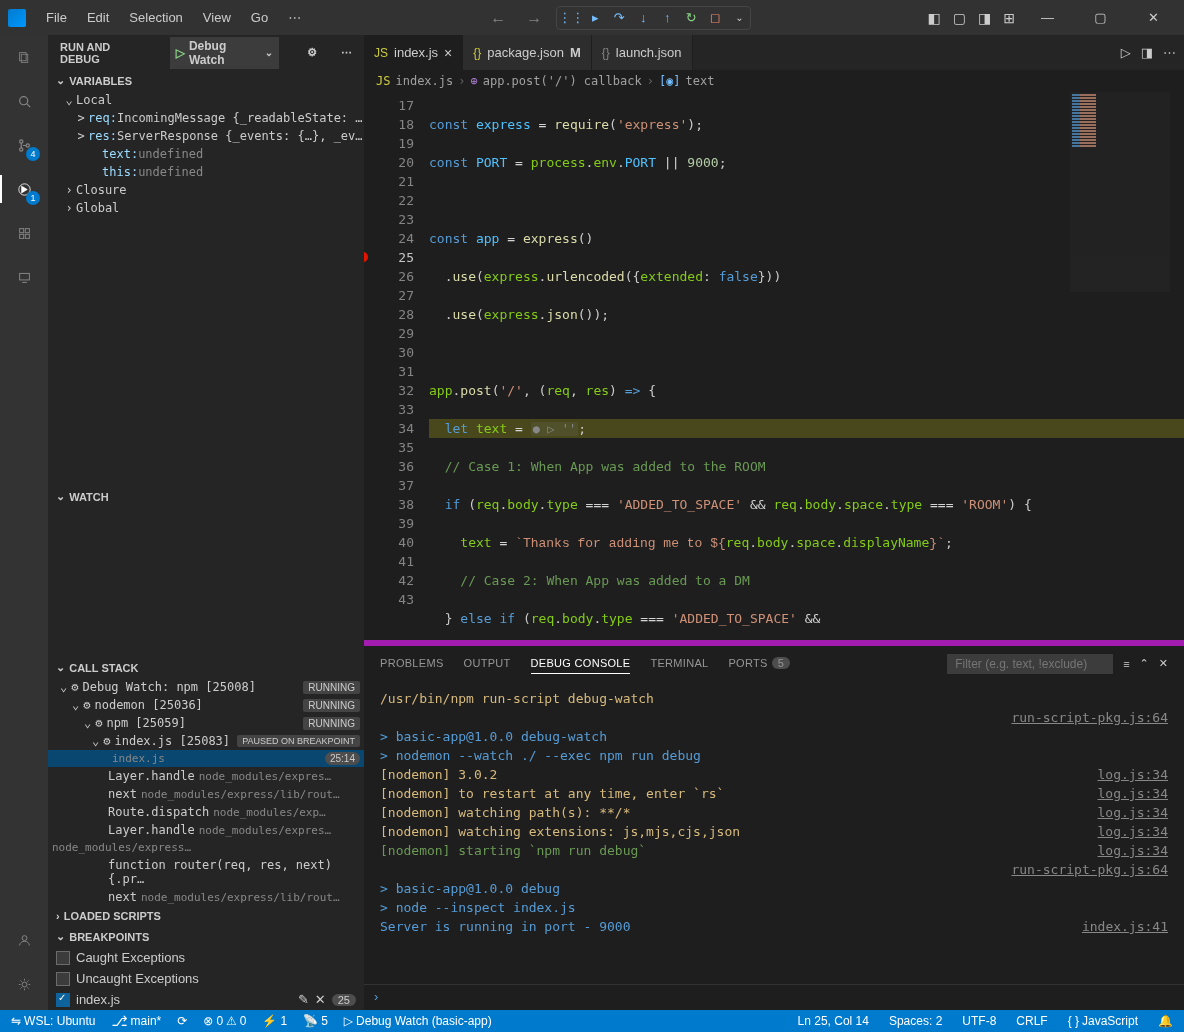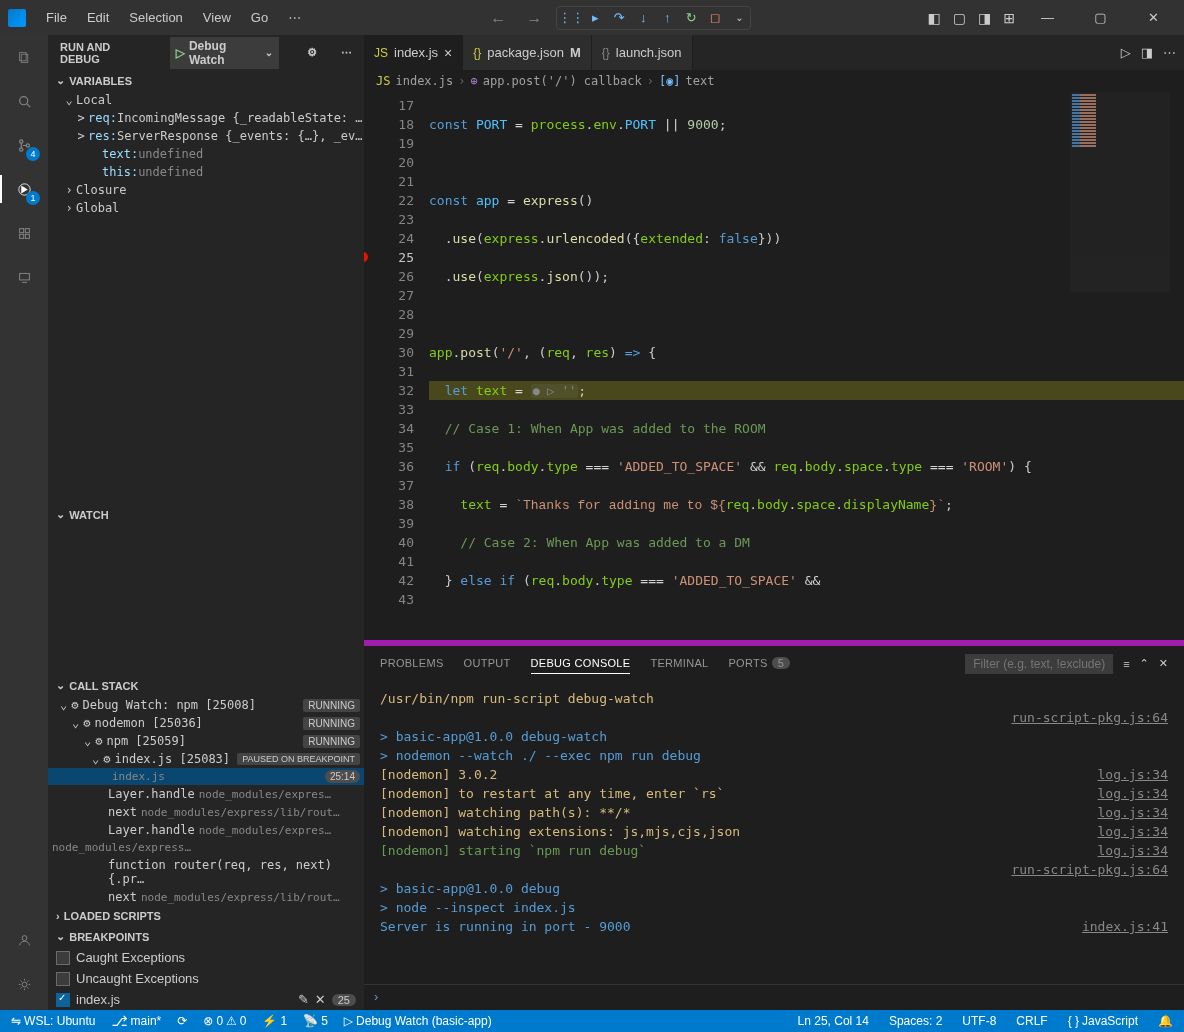--- a/index.html
+++ b/index.html
@@ -76,21 +76,21 @@
 .tok-const { color:#4fc1ff; }
 .inline-hint { color:#888; background:rgba(128,128,128,0.15); border-radius:2px; padding:0 2px; font-size:12px;}
 .minimap { position:absolute; right:14px; top:0; width:100px; height:200px; background:#252526; opacity:0.7; font-size:2px; overflow:hidden; padding:2px;}
 .mm-line { height:2px; margin:0 0 1px 0; background:linear-gradient(90deg,#569cd6 0 8%,#ce9178 8% 25%, transparent 25%); }
 .panel { height:370px; border-top:6px solid #a21caf; display:flex; flex-direction:column; }
 .panel-tabs { height:35px; display:flex; align-items:center; padding:0 16px; gap:20px; font-size:11px; background:#1e1e1e; }
 .ptab { color:#969696; cursor:pointer; padding:4px 0; letter-spacing:0.3px; }
 .ptab.active { color:#fff; border-bottom:1px solid #fff; }
 .ptab-badge { background:#4d4d4d; border-radius:8px; padding:0 6px; font-size:11px; margin-left:4px; }
 .panel-right { margin-left:auto; display:flex; align-items:center; gap:10px; }
-.filter-input { background:#3c3c3c; border:none; color:#ccc; padding:3px 8px; font-size:12px; width:148px; }
+.filter-input { background:#3c3c3c; border:none; color:#ccc; padding:3px 8px; font-size:12px; width:166px; }
 .console { flex:1; overflow:auto; padding:8px 16px; font-family:Consolas,monospace; font-size:13px; line-height:19px; }
 .cons-line { display:flex; }
 .cons-txt { flex:1; }
 .cons-src { color:#888; text-decoration:underline; white-space:nowrap; }
 .c-yellow { color:#d7ba7d; }
 .c-blue { color:#569cd6; }
 .c-green { color:#6a9955; }
 .statusbar { height:22px; background:#007acc; display:flex; align-items:center; padding:0 8px; font-size:12px; color:#fff; gap:10px; }
 .st-item { display:flex; align-items:center; gap:3px; cursor:pointer; padding:0 3px; }
 .st-right { margin-left:auto; display:flex; align-items:center; gap:14px; }
@@ -283,20 +283,24 @@
             <span class="cs-path">index.js</span>
             <span class="cs-line" style="margin-left:auto">25:14</span>
           </div>
           <div class="cs-row" style="padding-left: 60px;">
             <span>Layer.handle</span> 
             <span class="cs-path">node_modules/expres…</span>
           </div>
           <div class="cs-row" style="padding-left: 60px;">
             <span>next</span> 
             <span class="cs-path">node_modules/express/lib/rout…</span>
+          </div>
+          <div class="cs-row" style="padding-left: 60px;">
+            <span>Route.dispatch</span> 
+            <span class="cs-path">node_modules/exp…</span>
           </div>
           <div class="cs-row" style="padding-left: 60px;">
             <span>Layer.handle</span> 
             <span class="cs-path">node_modules/expres…</span>
           </div>
           <div class="cs-row" style="">
             <span><anonymous></anonymous></span> 
             <span class="cs-path">node_modules/express…</span>
           </div>
           <div class="cs-row" style="padding-left: 60px;">
@@ -394,20 +398,21 @@
           <div class="gut-row">36</div>
           <div class="gut-row">37</div>
           <div class="gut-row">38</div>
           <div class="gut-row">39</div>
           <div class="gut-row">40</div>
           <div class="gut-row">41</div>
           <div class="gut-row">42</div>
           <div class="gut-row">43</div>
         </div>
       <div class="code">
+<div class="code-line"><span class="tok-kw">const</span> <span class="tok-const">express</span> <span class="tok-op">=</span> <span class="tok-fn">require</span>(<span class="tok-str">'express'</span>);</div>
 <div class="code-line"><span class="tok-kw">const</span> <span class="tok-const">PORT</span> <span class="tok-op">=</span> <span class="tok-id">process</span>.<span class="tok-id">env</span>.<span class="tok-const">PORT</span> <span class="tok-op">||</span> <span class="tok-num">9000</span>;</div>
 <div class="code-line"></div>
 <div class="code-line"><span class="tok-kw">const</span> <span class="tok-const">app</span> <span class="tok-op">=</span> <span class="tok-fn">express</span>()</div>
 <div class="code-line">  .<span class="tok-fn">use</span>(<span class="tok-id">express</span>.<span class="tok-fn">urlencoded</span>({<span class="tok-id">extended</span>: <span class="tok-kw">false</span>}))</div>
 <div class="code-line">  .<span class="tok-fn">use</span>(<span class="tok-id">express</span>.<span class="tok-fn">json</span>());</div>
 <div class="code-line"></div>
 <div class="code-line"><span class="tok-id">app</span>.<span class="tok-fn">post</span>(<span class="tok-str">'/'</span>, (<span class="tok-id">req</span>, <span class="tok-id">res</span>) <span class="tok-kw">=&gt;</span> {</div>
 <div class="code-line hl">  <span class="tok-kw">let</span> <span class="tok-id">text</span> <span class="tok-op">=</span> <span class="inline-hint">● ▷ ''</span>;</div>
 <div class="code-line">  <span class="tok-cm">// Case 1: When App was added to the ROOM</span></div>
 <div class="code-line">  <span class="tok-kw">if</span> (<span class="tok-id">req</span>.<span class="tok-id">body</span>.<span class="tok-id">type</span> <span class="tok-op">===</span> <span class="tok-str">'ADDED_TO_SPACE'</span> <span class="tok-op">&amp;&amp;</span> <span class="tok-id">req</span>.<span class="tok-id">body</span>.<span class="tok-id">space</span>.<span class="tok-id">type</span> <span class="tok-op">===</span> <span class="tok-str">'ROOM'</span>) {</div>

